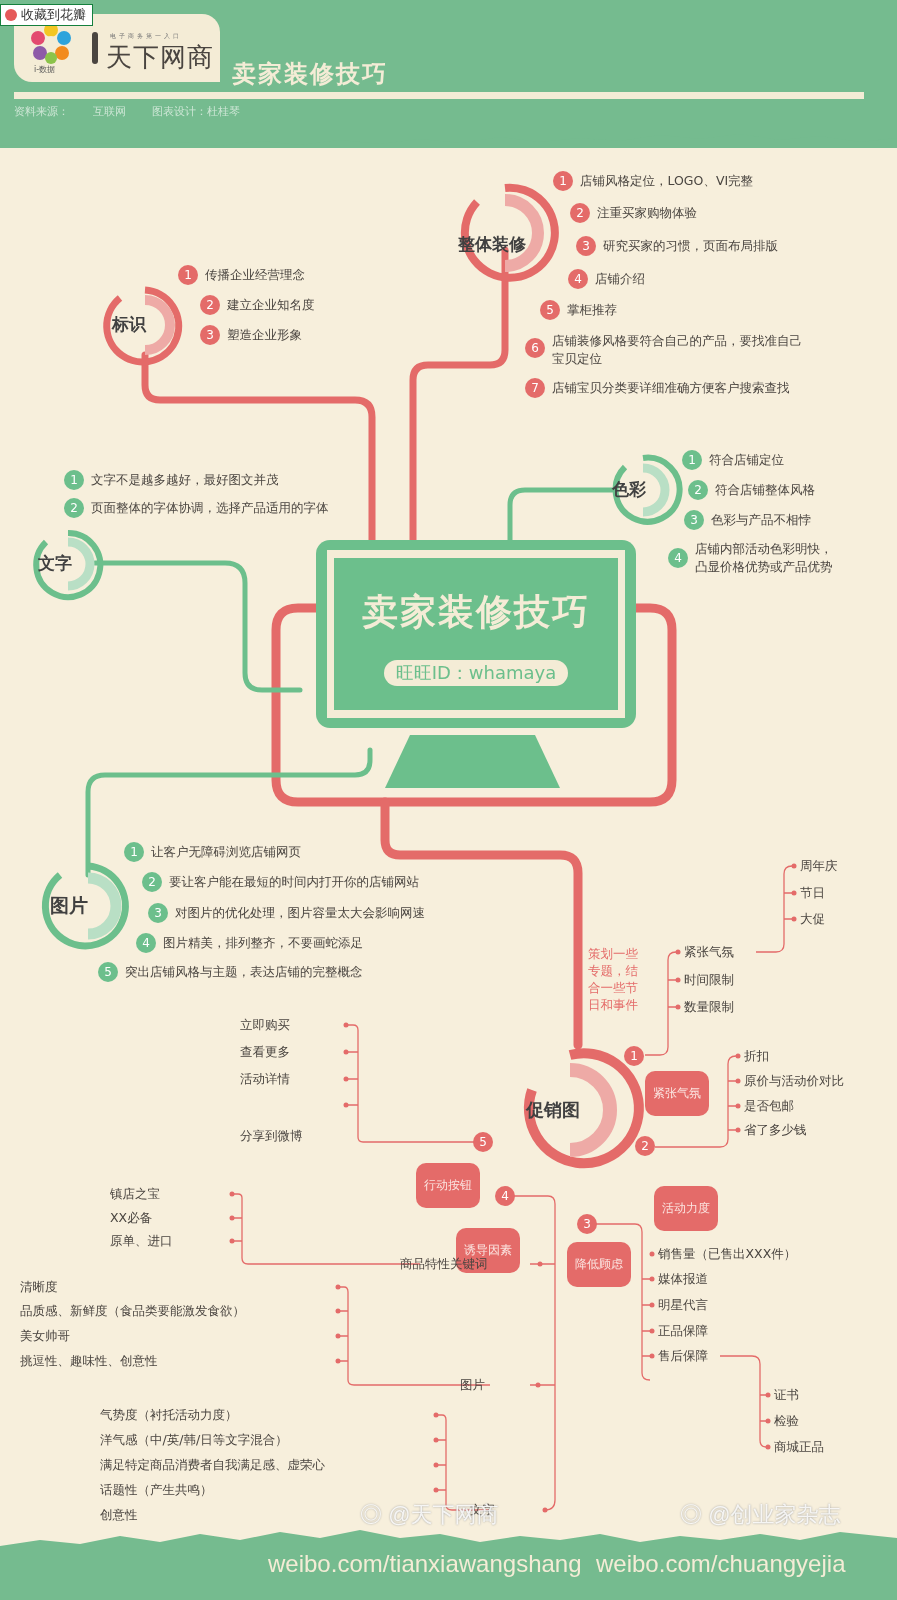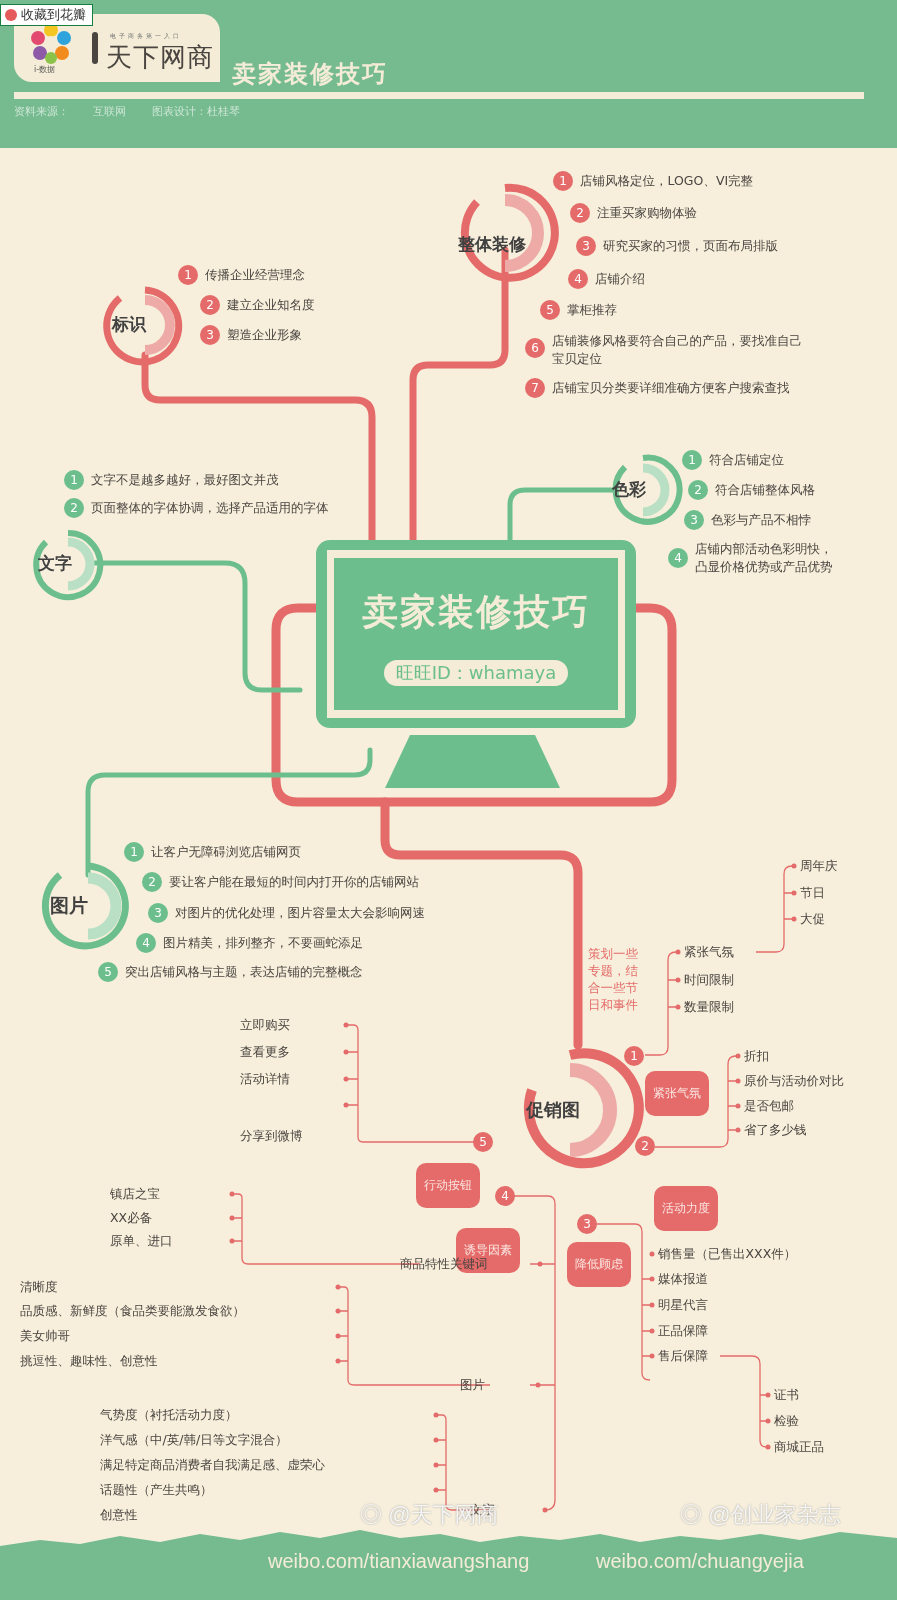--- a/index.html
+++ b/index.html
@@ -13,21 +13,21 @@
   .pin-dot { width: 12px; height: 12px; border-radius: 50%; background: #e55a5a; display: inline-block; }
   .brand-main { left: 104px; top: 38px; font-size: 26px; color: #4a4540; letter-spacing: 1px; }
   .brand-sub { left: 110px; top: 30px; font-size: 6px; color: #777; letter-spacing: 3px; }
   .brand-i { left: 90px; top: 34px; width: 6px; height: 34px; background: #4a4540; border-radius: 3px; }
   .data-label { left: 36px; top: 64px; font-size: 8px; color: #555; }
   .header-title { left: 232px; top: 56px; font-size: 24px; font-weight: bold; color: #f4ecd6; letter-spacing: 2px; }
   .header-rule { left: 14px; top: 92px; width: 850px; height: 7px; background: #f4ecd6; }
   .credit { top: 104px; font-size: 11px; color: #cde6d5; }
   .torn-top { left: 0; top: 130px; width: 897px; height: 22px; }
   .footer { left: 0; top: 1530px; width: 897px; height: 70px; }
-  .footer-text { top: 1550px; font-size: 20px; color: #f4ecd6; font-family: "Liberation Sans", sans-serif; }
+  .footer-text { top: 1550px; font-size: 24px; color: #f4ecd6; font-family: "Liberation Sans", sans-serif; }
   .watermark { top: 1500px; font-size: 22px; color: rgba(255,255,255,0.85); text-shadow: 0 0 2px #999; font-family: "Liberation Sans", sans-serif; }
 
   svg.lines { position: absolute; left: 0; top: 0; }
   .node-label { font-size: 17px; font-weight: bold; color: #404040; text-align: left; }
   .item { display: flex; align-items: center; gap: 7px; font-size: 12.5px; color: #4a4540; white-space: nowrap; }
   .num { width: 20px; height: 20px; border-radius: 50%; color: #fff; font-size: 12px; display: flex; align-items: center; justify-content: center; flex: none; }
   .num.red { background: #e46b69; }
   .num.green { background: #6cbf8c; }
   .pill { background: #e46b69; color: #fbe4e0; font-size: 12px; padding: 14px 8px; border-radius: 10px; white-space: nowrap; }
   .leaf { font-size: 12.5px; color: #4a4540; white-space: nowrap; }

